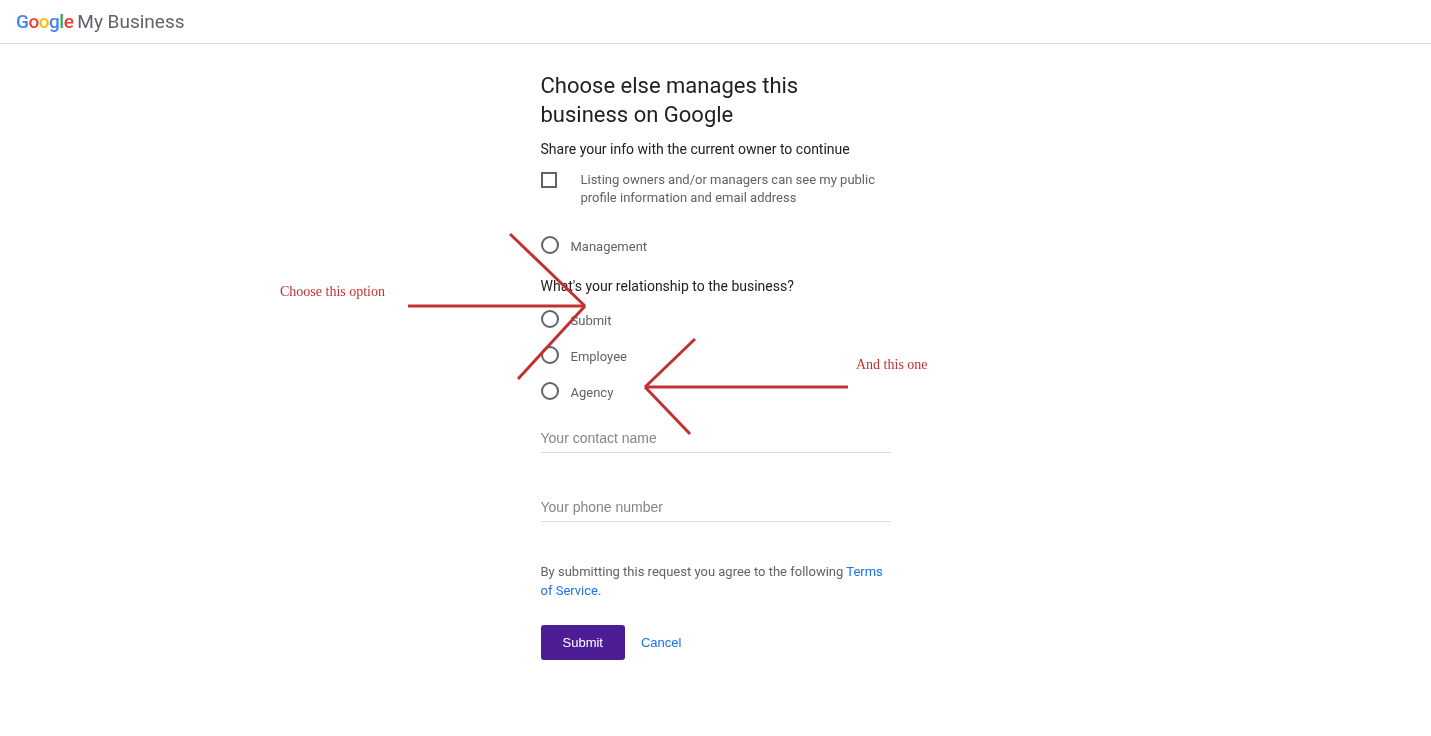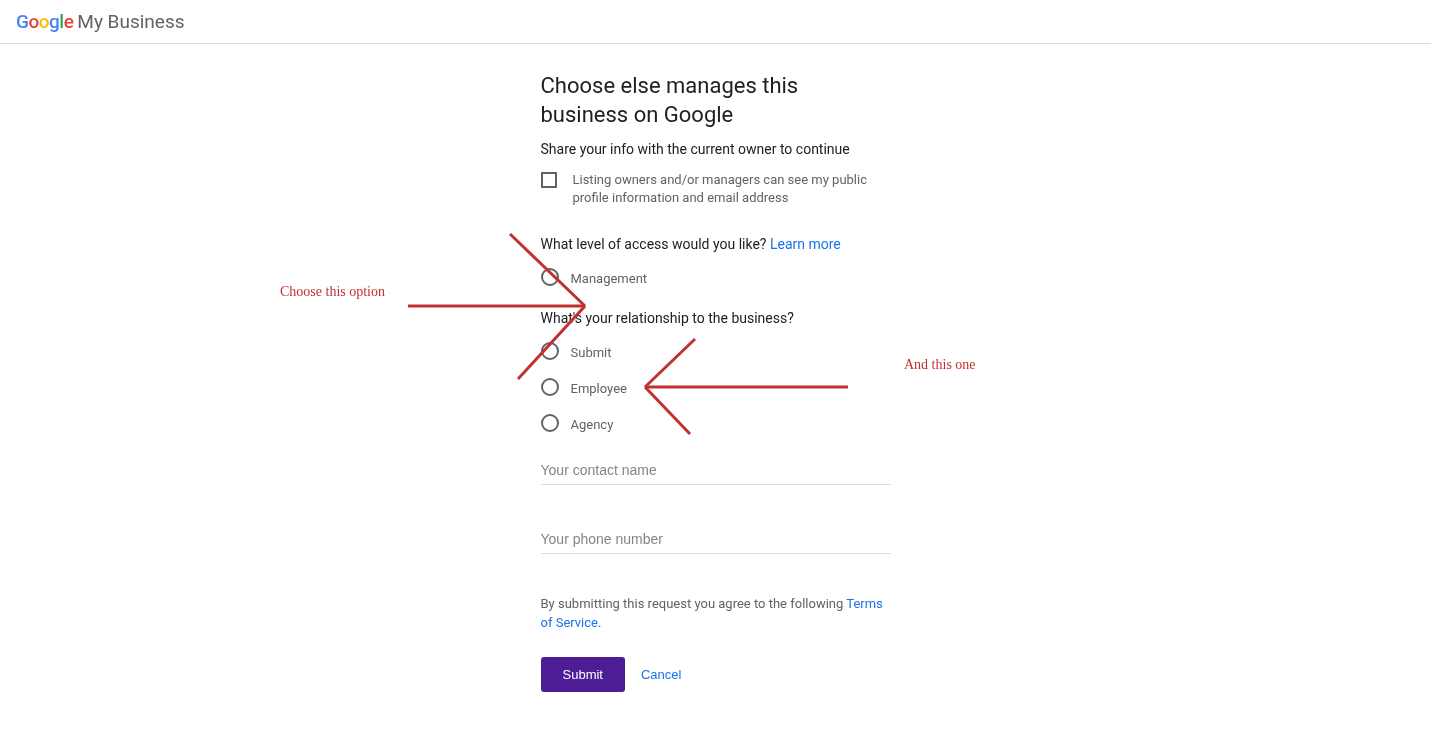--- a/index.html
+++ b/index.html
@@ -50,21 +50,21 @@
       margin-bottom: 12px;
     }
     .subtitle {
       font-size: 14px;
       color: #202124;
       margin-bottom: 14px;
     }
     .checkbox-row {
       display: flex;
       align-items: flex-start;
-      gap: 16px;
+      gap: 24px;
       margin-bottom: 28px;
     }
     .checkbox {
       width: 16px;
       height: 16px;
       border: 2px solid #5f6368;
       flex-shrink: 0;
       margin-top: 1px;
       cursor: pointer;
     }
@@ -173,23 +173,20 @@
 <div class="content-wrap">
   <div class="form-container">
     <h1 class="page-title">Choose else manages this business on Google</h1>
     <div class="subtitle">Share your info with the current owner to continue</div>
 
     <div class="checkbox-row">
       <div class="checkbox"></div>
       <div class="checkbox-label">Listing owners and/or managers can see my public profile information and email address</div>
     </div>
 
-    <div class="question">
-      <span>What level of access would you like? </span><a class="link">Learn more</a>
-    </div>
 
     <div class="radio-group">
       <div class="radio-row">
         <div class="radio"></div>
         <span class="radio-label">Management</span>
       </div>
     </div>
 
     <div class="question">What's your relationship to the business?</div>
 
@@ -216,21 +213,21 @@
     </div>
 
     <div class="button-row">
       <button class="btn-submit">Submit</button>
       <button class="btn-cancel">Cancel</button>
     </div>
   </div>
 
   <div class="annotation-layer">
     <div class="anno-text" style="left:280px; top:240px;">Choose this option</div>
-    <div class="anno-text" style="left:856px; top:313px;margin-left:48px;">And this one</div>
+    <div class="anno-text" style="left:856px; top:313px;">And this one</div>
     <svg width="1431" height="736" style="position:absolute; top:0; left:0;">
 
       <line x1="510" y1="190" x2="585" y2="262" stroke="#c23030" stroke-width="3"></line>
       <line x1="408" y1="262" x2="585" y2="262" stroke="#c23030" stroke-width="3"></line>
       <line x1="518" y1="335" x2="585" y2="262" stroke="#c23030" stroke-width="3"></line>
 
       <line x1="695" y1="295" x2="645" y2="343" stroke="#c23030" stroke-width="3"></line>
       <line x1="848" y1="343" x2="645" y2="343" stroke="#c23030" stroke-width="3"></line>
       <line x1="690" y1="390" x2="645" y2="343" stroke="#c23030" stroke-width="3"></line>
     </svg>

